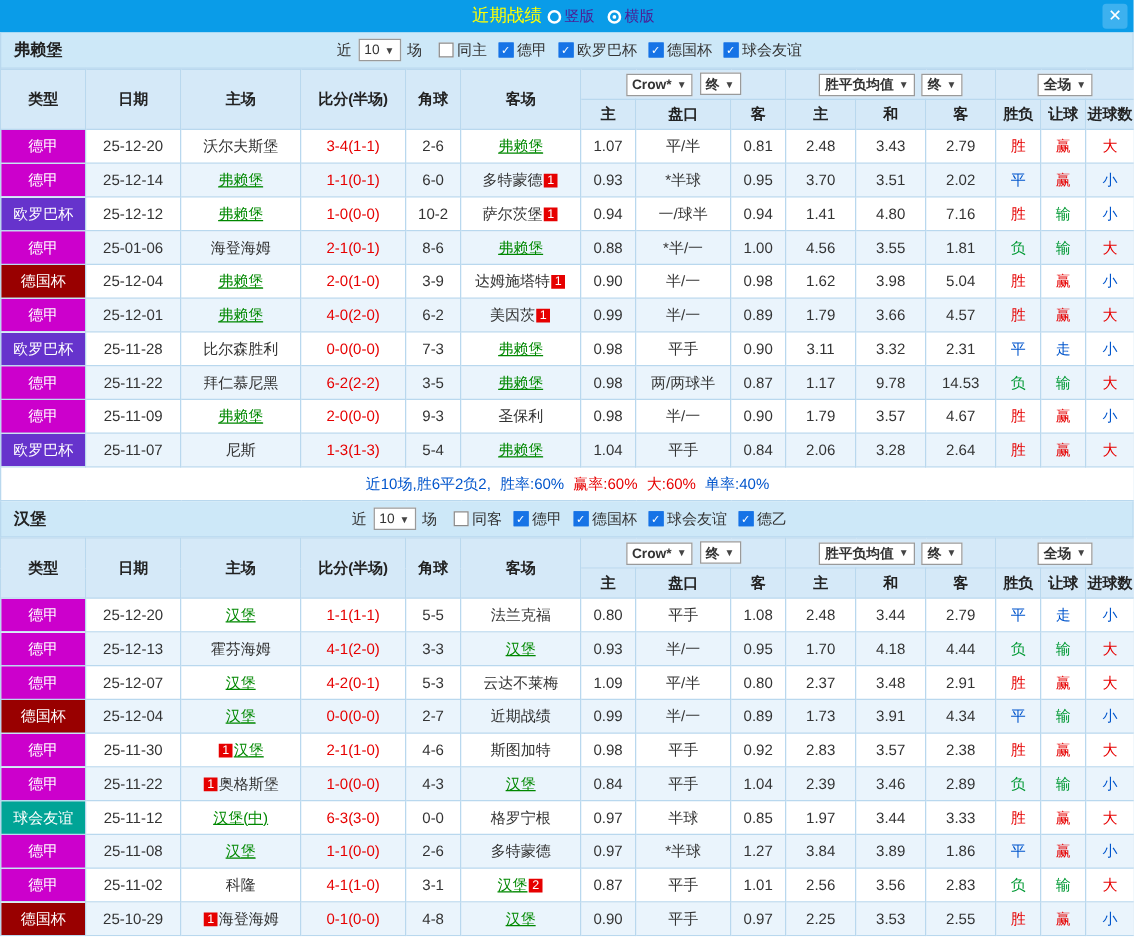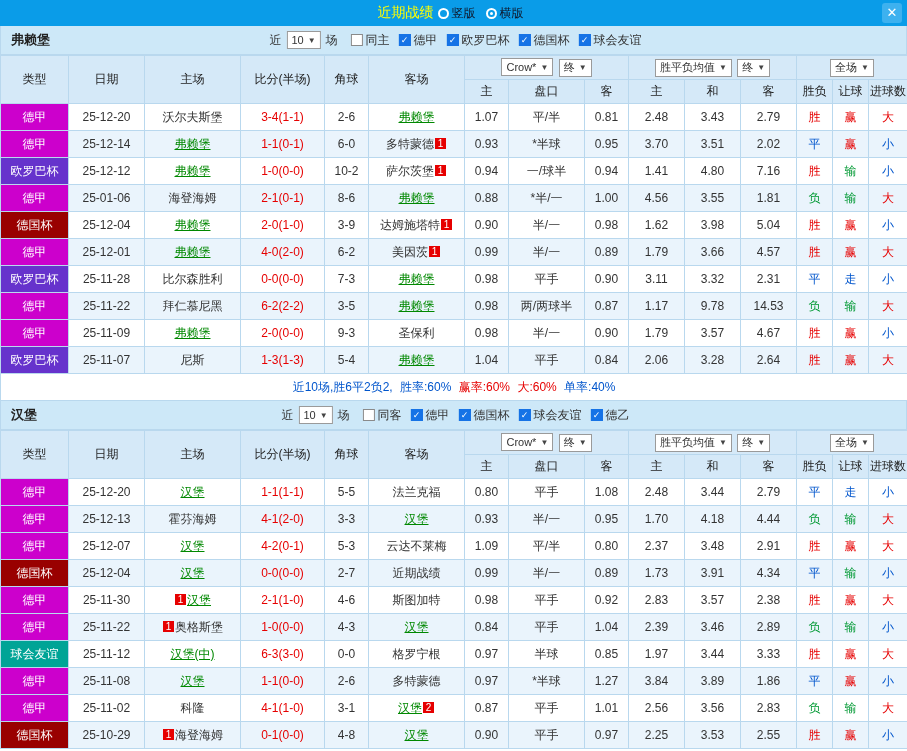--- a/index.html
+++ b/index.html
@@ -5,38 +5,38 @@
   * { margin:0; padding:0; box-sizing:border-box; }
   html,body { background:#fff; }
   body { width:907px; font-family:"Liberation Sans","DejaVu Sans",sans-serif; }
   .page { width:907px; overflow:hidden; }
 
   
   .topbar { position:relative; height:26px; background:#0a9ce8; display:flex; align-items:center; justify-content:center; }
   .topbar-title { color:#ffff00; font-weight:normal; font-size:14px; }
   .radio { width:11px; height:11px; border:2px solid #fff; border-radius:50%; display:inline-block; margin:0 3px 0 4px; position:relative; vertical-align:-1px; cursor:pointer; }
   .radio.selected::after { content:""; position:absolute; left:2px; top:2px; width:3px; height:3px; background:#fff; border-radius:50%; }
-  .radio-label { color:#0f172a; font-size:12px; cursor:pointer; margin-right:6px; }
+  .radio-label { color:#4c1d95; font-size:12px; cursor:pointer; margin-right:6px; }
   .close-btn { position:absolute; right:5px; top:3px; width:20px; height:20px; background:#3db1ef; border-radius:3px; color:#fff; font-weight:bold; font-size:13px; line-height:20px; text-align:center; cursor:pointer; }
 
   
   .section-header { position:relative; height:29px; background:#cde8f8; border:1px solid #b9d8ee; border-top:none; display:flex; align-items:center; }
   .team-name { font-weight:bold; font-size:13px; color:#222; padding-left:10px; white-space:nowrap; }
   .filters { position:absolute; left:50%; transform:translateX(-50%); display:flex; align-items:center; font-size:12px; color:#333; white-space:nowrap; }
   .f-label { margin:0 4px; }
   .sel { display:inline-flex; align-items:center; gap:4px; background:#fff; border:1px solid #9a9a9a; padding:1px 4px; height:18px; font-size:11px; color:#333; cursor:pointer; margin:0 1px; }
   .sel .arr { font-size:8px; color:#444; }
   .cb { width:12px; height:12px; border:1px solid #8a8a8a; background:#fff; display:inline-flex; align-items:center; justify-content:center; font-size:9px; line-height:1; color:transparent; margin-right:3px; cursor:pointer; }
   .cb.checked { background:#1673e6; border-color:#1673e6; color:#fff; }
   .cb-label { display:inline-flex; align-items:center; margin-left:9px; cursor:pointer; }
 
   
   .stats-table { width:907px; border-collapse:collapse; table-layout:fixed; font-size:12px; }
   .stats-table th, .stats-table td { border:1px solid #b9d8ee; text-align:center; overflow:hidden; white-space:nowrap; }
-  .stats-table thead th { background:#d5e9f8; color:#222; font-weight:normal; height:24px; }
+  .stats-table thead th { background:#d5e9f8; color:#222; font-weight:bold; height:24px; }
   .stats-table thead .sel-cell { padding:2px 1px; }
   .stats-table tbody td { height:27px; color:#333; background:#fff; }
   .stats-table tbody tr:nth-child(even) td { background:#eaf4fc; }
   .c-league { color:#fff !important; }
   .c-score { color:#e60000 !important; }
   .c-res { font-weight:normal; }
   .team { text-decoration:none; color:#333; cursor:pointer; }
   .team.focus { color:#008800; text-decoration:underline; }
   .badge { display:inline-block; background:#e60000; color:#fff; font-size:10px; width:11px; height:11px; line-height:11px; text-align:center; margin:0 1px; vertical-align:1px; }
   .badge:empty { display:none; }

